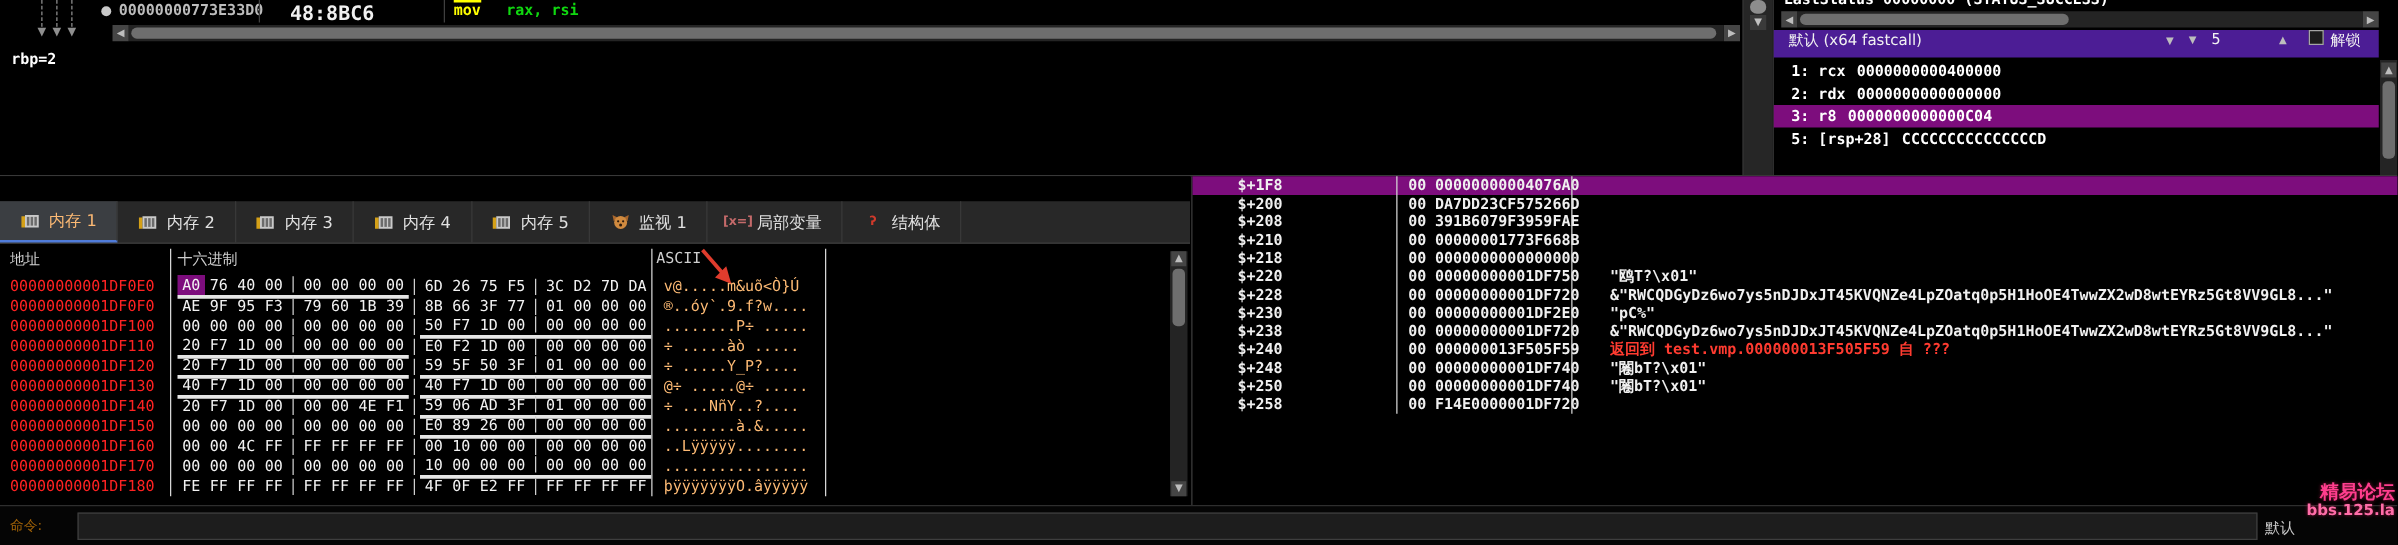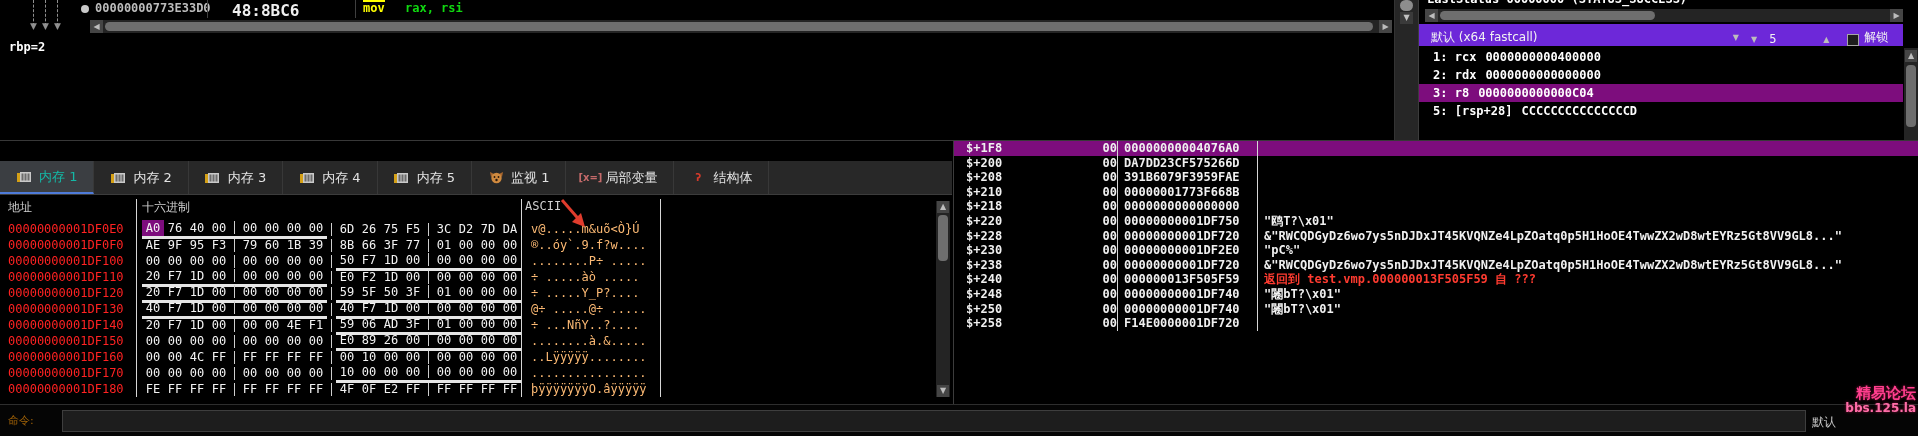--- a/index.html
+++ b/index.html
@@ -33,21 +33,21 @@
   #mid-vscroll { position:absolute; left:1394px; top:0; width:24px; height:140px; background:#262626; border-left:1px solid #333; }
   #mid-vscroll .pill { position:absolute; left:5px; top:0; width:13px; height:11px; border-radius:6px; background:#8d8d8d; }
   #mid-vscroll .down { position:absolute; left:5px; top:12px; width:13px; height:12px; color:#c2c2c2; font-size:8px; text-align:center; line-height:12px; background:#3a3a3a; }
 
   
   #reg-pane { position:absolute; left:1418px; top:0; width:500px; height:140px; background:#000; border-left:1px solid #3c3c3c; }
   #laststatus-clip { position:absolute; left:8px; top:0; width:470px; height:7px; overflow:hidden; }
   #laststatus-clip span { display:block; margin-top:-8px; font-size:12px; font-weight:700; color:#ffffff; white-space:nowrap; }
   #reg-hscroll { left:6px; top:9px; width:478px; }
   #reg-hscroll .sb-thumb { left:2px; width:215px; }
-  #reg-toolbar { position:absolute; left:0; top:24px; width:484px; height:22px; background:#6d28d9; display:flex; align-items:flex-end; }
+  #reg-toolbar { position:absolute; left:0; top:24px; width:484px; height:22px; background:#4c1d95; display:flex; align-items:flex-start; }
   #conv-combo { display:flex; align-items:center; color:#f2f2f2; font-size:12px; margin-left:12px; width:308px; }
   #conv-combo .arr { margin-left:auto; color:#bdbdbd; font-size:8px; }
   #arg-spinner { display:flex; align-items:center; margin-left:8px; }
   #arg-spinner .arr { color:#bdbdbd; font-size:8px; padding:0 4px; }
   #arg-count { color:#f2f2f2; font-size:12px; width:58px; padding-left:8px; }
   #unlock-box { margin-left:14px; width:12px; height:12px; border:1px solid #a5a5a5; background:#1d1d1d; }
   #unlock-label { color:#f2f2f2; font-size:12px; margin-left:5px; }
   #reg-list { position:absolute; left:0; top:48px; width:484px; }
   .reg-row { height:18px; line-height:18px; padding-left:14px; font-size:12px; font-weight:700; color:#ffffff; white-space:nowrap; }
   .reg-row.selected { background:#7d0d7d; }
@@ -56,21 +56,21 @@
   #reg-vscroll .up { position:absolute; left:1px; top:2px; width:12px; height:12px; color:#bdbdbd; font-size:8px; text-align:center; line-height:12px; background:#454545; }
   #reg-vscroll .th { position:absolute; left:2px; top:17px; width:10px; height:62px; background:#6e6e6e; border-radius:4px; }
 
   
   #bottom-divider { position:absolute; left:0; top:140px; width:1918px; height:1px; background:#383838; }
 
   
   #dump-panel { position:absolute; left:0; top:141px; width:952px; height:264px; background:#000; }
   #tab-bar { position:absolute; left:0; top:20px; width:952px; height:34px; background:#282828; border-bottom:1px solid #3c3c3c; display:flex; }
   .tab { display:flex; align-items:center; padding:0 16px; border-right:1px solid #383838; color:#e2e2e2; font-size:13px; gap:7px; }
-  .tab.selected { background:#3b3e42; color:#14b8a6; border-bottom:2px solid #4f7bd9; }
+  .tab.selected { background:#3b3e42; color:#fdba74; border-bottom:2px solid #4f7bd9; }
   .tab-icon { width:16px; height:14px; display:inline-flex; align-items:center; justify-content:center; font-size:12px; font-weight:700; }
   #dump-headers { position:absolute; top:58px; font-size:12px; color:#cfcfcf; width:100%; height:18px; }
   #hdr-addr { position:absolute; left:8px; }
   #hdr-hex { position:absolute; left:142px; }
   #hdr-ascii { position:absolute; left:525px; }
   #dump-rows { position:absolute; left:0; top:80px; width:952px; }
   .dump-row { height:16px; line-height:16px; display:flex; align-items:center; font-size:12px; font-weight:400; white-space:nowrap; }
   .d-addr { width:136px; padding-left:8px; color:#ff2222; flex:none; font-family:inherit; }
   .hex-area { display:flex; align-items:center; margin-left:6px; flex:none; }
   .half { display:flex; }
@@ -83,21 +83,21 @@
   .dump-vline { position:absolute; width:1px; background:#d6d6d6; top:58px; height:198px; }
   #dump-vscroll { position:absolute; left:936px; top:60px; width:14px; height:196px; background:#242424; }
   #dump-vscroll .up { position:absolute; left:1px; top:0; width:12px; height:12px; background:#454545; color:#bdbdbd; font-size:8px; text-align:center; line-height:12px; }
   #dump-vscroll .th { position:absolute; left:2px; top:14px; width:10px; height:46px; background:#6e6e6e; border-radius:4px; }
   #dump-vscroll .dn { position:absolute; left:1px; bottom:0; width:12px; height:12px; background:#454545; color:#bdbdbd; font-size:8px; text-align:center; line-height:12px; }
   #red-arrow { position:absolute; left:552px; top:55px; pointer-events:none; }
 
   
   #stack-panel { position:absolute; left:953px; top:141px; width:965px; height:264px; background:#000; border-left:1px solid #3c3c3c; }
   #stack-rows { position:absolute; left:0; top:0; width:965px; }
-  .stack-row { height:14.6px; line-height:14.6px; display:flex; font-size:12px; font-weight:700; color:#f0f0f0; white-space:nowrap; }
+  .stack-row { height:14.6px; line-height:14.6px; display:flex; font-size:12px; font-weight:700; color:#f0f0f0; white-space:nowrap;padding-left:24px; }
   .stack-row.selected { background:#7d0d7d; }
   .s-off { width:135px; padding-left:12px; flex:none; }
   .s-clip { width:28px; text-align:right; flex:none; overflow:hidden; }
   .s-val { width:140px; padding-left:7px; flex:none; }
   .s-com { flex:1; padding-left:7px; overflow:hidden; }
   .s-com.red { color:#ff3b30; }
   .stack-vline { position:absolute; top:0; height:190px; width:1px; background:#d6d6d6; }
 
   
   #command-bar { position:absolute; left:0; top:404px; width:1918px; height:32px; background:#050505; border-top:1px solid #2e2e2e; }

